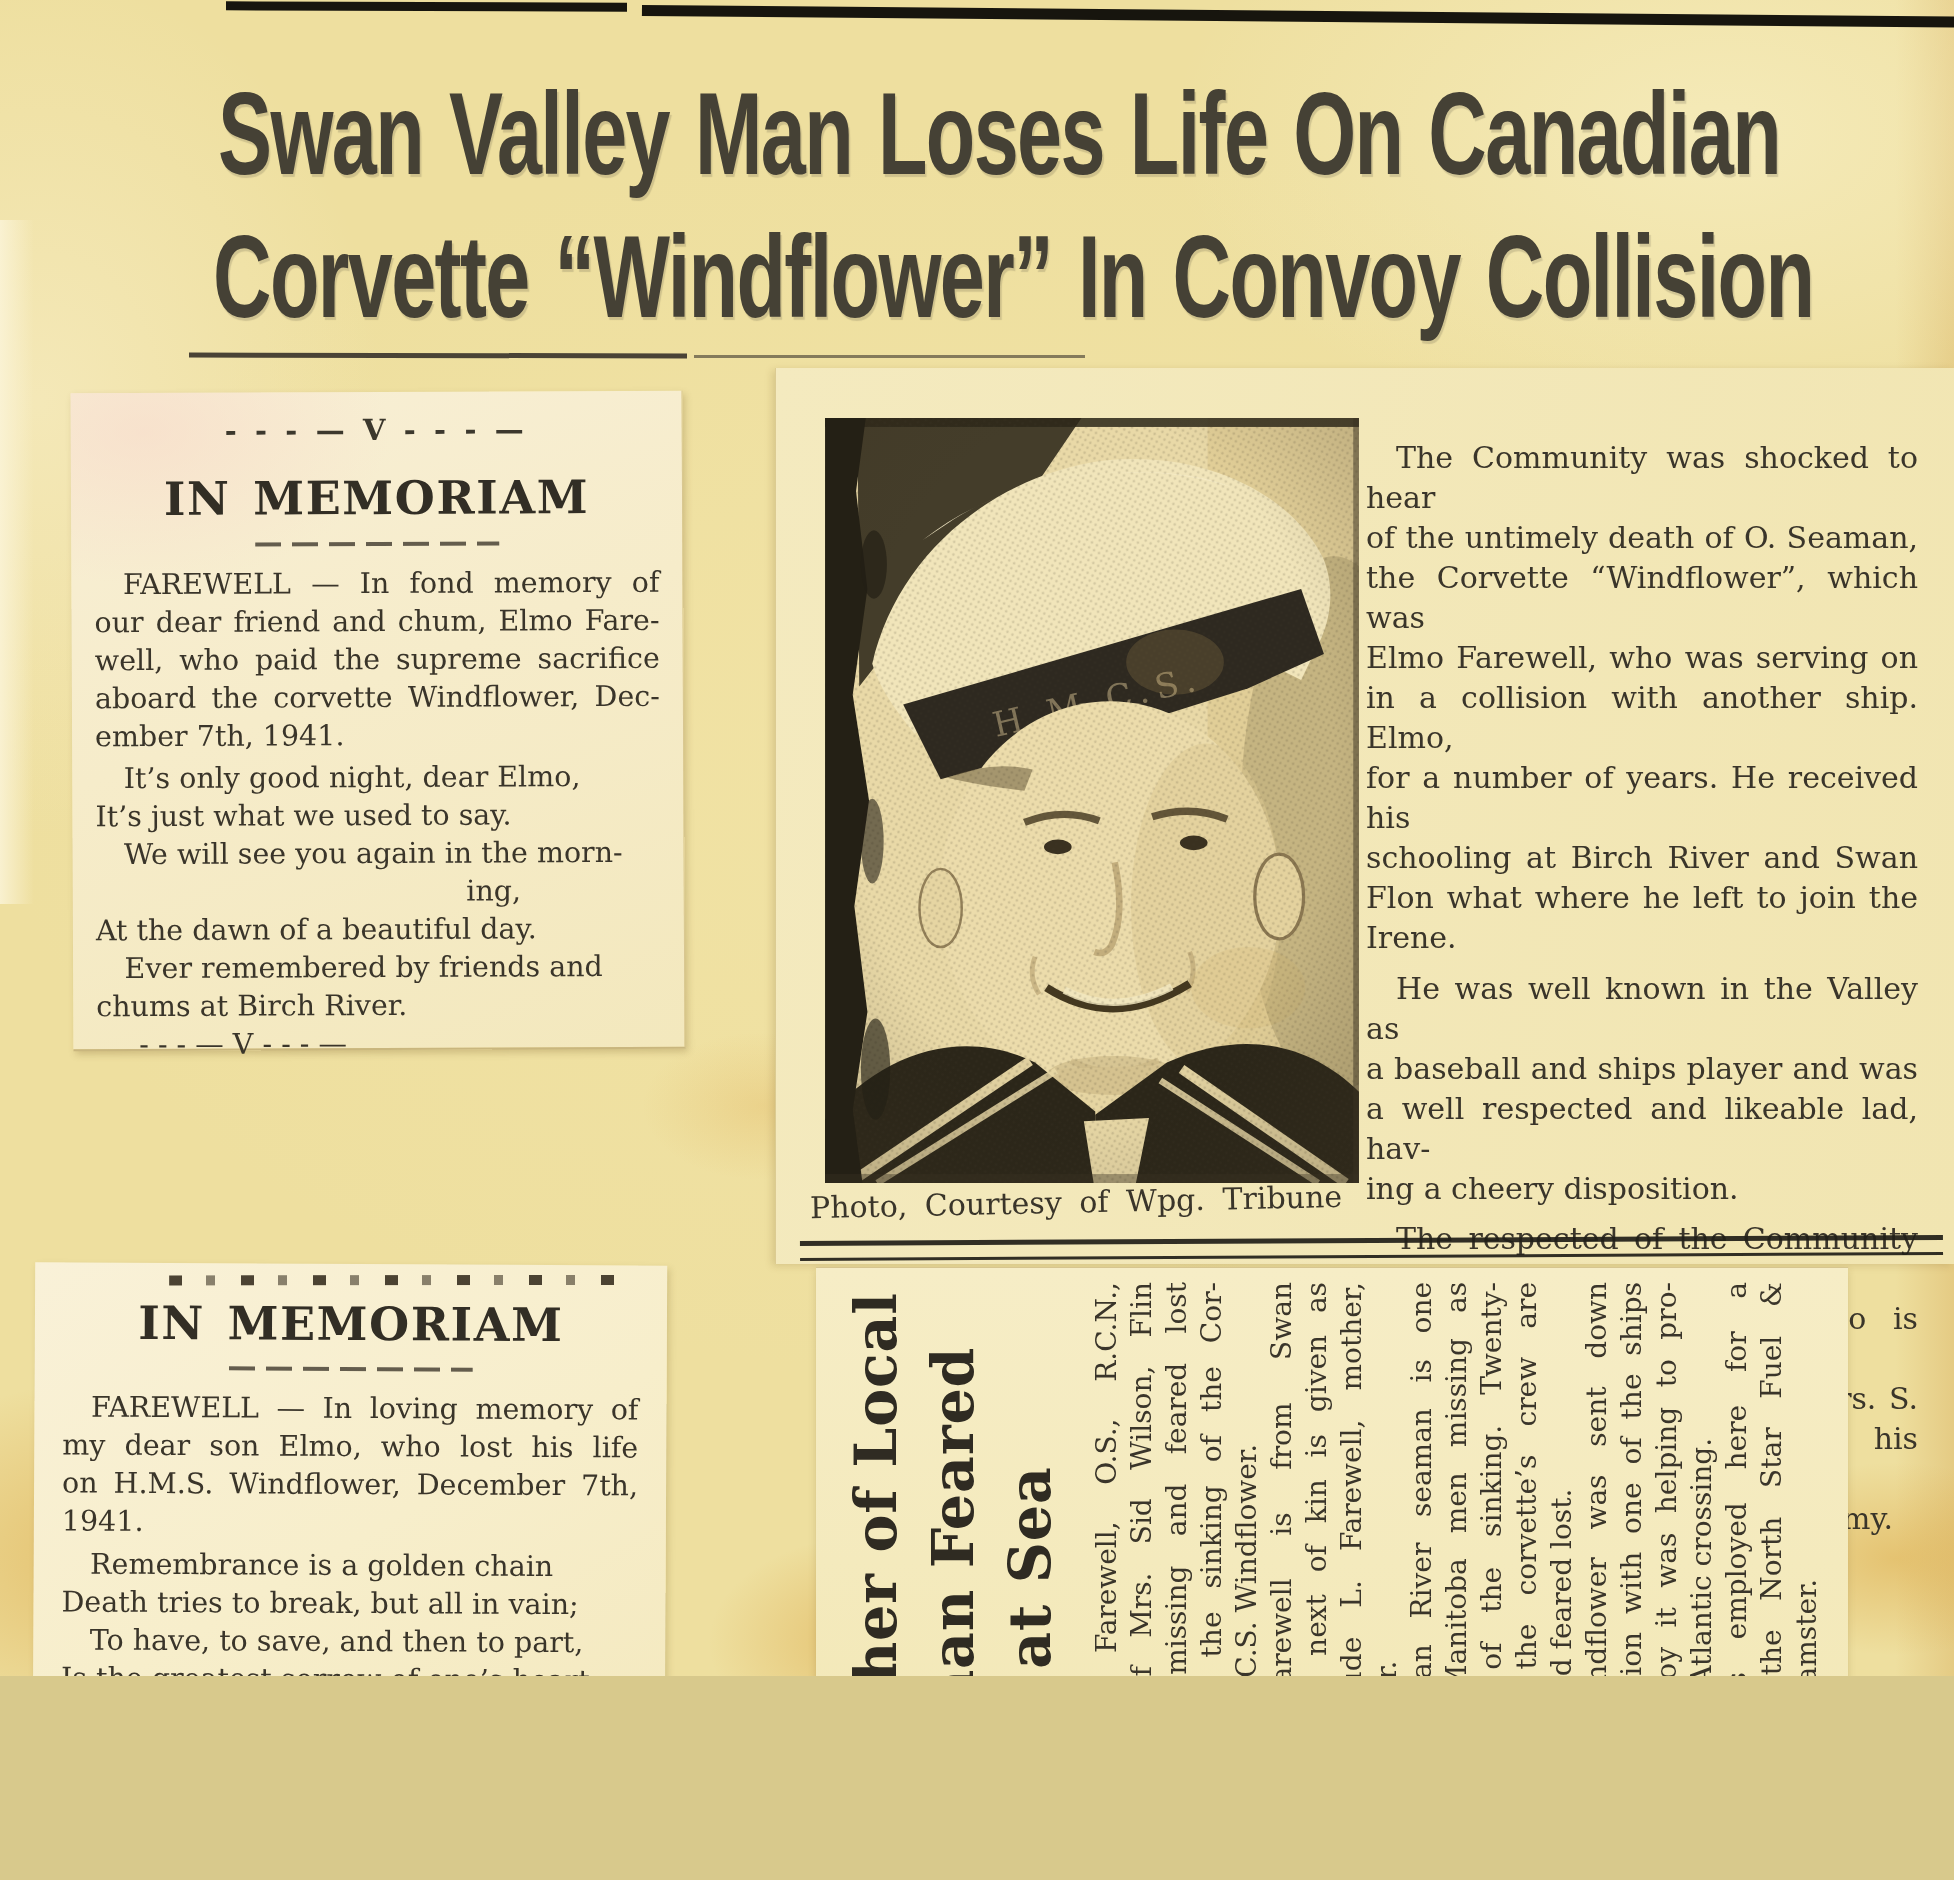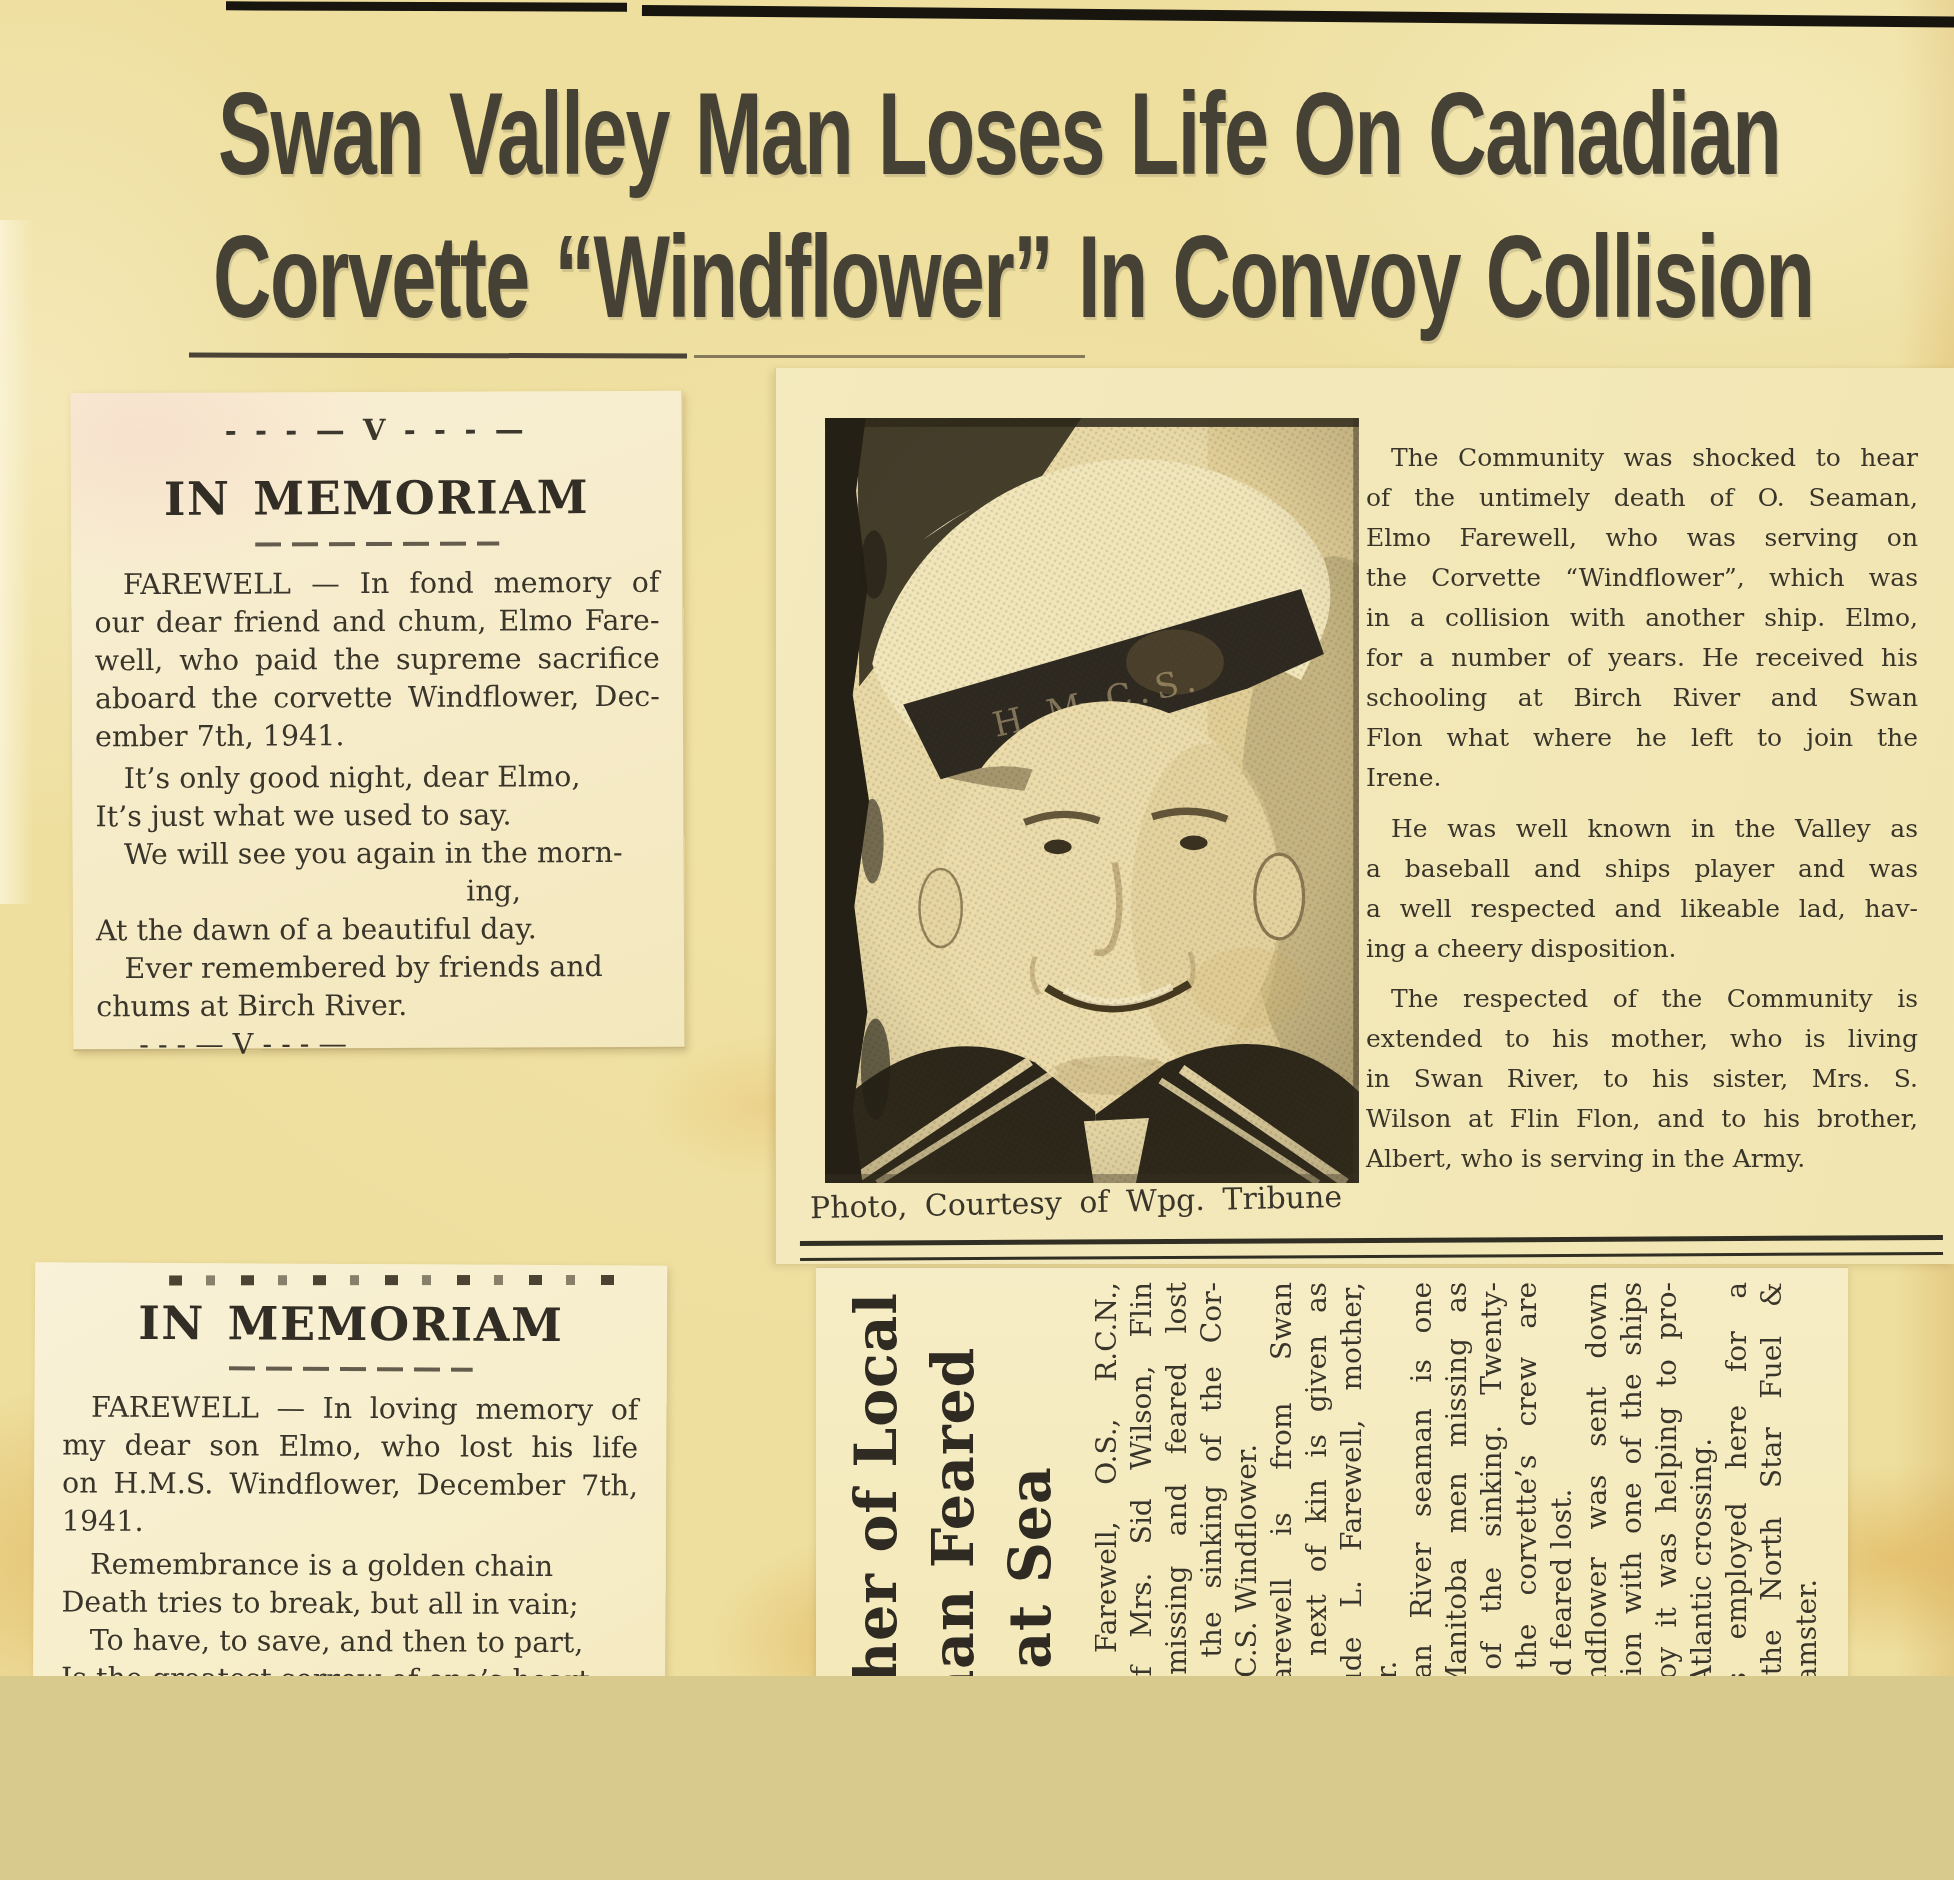--- a/index.html
+++ b/index.html
@@ -47,21 +47,21 @@
   .plain>div{text-align:left;}
 
   .clipB{
     left:775px;top:368px;width:1179px;height:896px;
     background:linear-gradient(105deg,#f4eabf,#f1e5b1);
     border-left:1.6px solid #dccb92;
     box-shadow:-3.3px 2.4px 7.3px rgba(110,85,30,.18);
   }
   .photo{position:absolute;left:49px;top:50px;width:534px;height:765px;}
   .caption{position:absolute;left:34px;top:816px;width:586px;font-size:30px;color:#3a352a;transform:rotate(-1.2deg);word-spacing:8.1px;white-space:nowrap;}
-  .article-col{position:absolute;left:590px;top:70px;width:552px;font-size:25px;line-height:40px;color:#3a352a;}
+  .article-col{position:absolute;left:590px;top:70px;width:552px;font-size:30px;line-height:40px;color:#3a352a;}
   .article-col .para{margin-bottom:10.6px;}
   .dbl-rule{position:absolute;left:24.4px;top:870px;width:1143px;height:12.2px;border-top:5.7px solid #211f18;border-bottom:3.3px solid #211f18;transform:rotate(-0.3deg);opacity:.92;}
 
   .clipC{
     left:34px;top:1264px;width:632px;height:476px;padding:11.4px 28px 0;
     background:linear-gradient(150deg,#f9f1d8 0%,#f7eecb 55%,#f4e9bf 100%);
     transform:rotate(0.3deg);
     border-bottom:1.6px solid #cbb77e;
     box-shadow:2.4px 3.3px 7.3px rgba(110,85,30,.22);
   }
@@ -187,22 +187,22 @@
       <rect x="649" y="0" width="7" height="940" fill="#3a3222" opacity="0.5"></rect>
       <rect y="929" width="656" height="11" fill="#3a3222" opacity="0.4"></rect>
     </svg>
 
     <div class="caption">Photo, Courtesy of Wpg. Tribune</div>
 
     <div class="article-col">
       <div class="para jl">
           <div> The Community was shocked to hear</div>
           <div>of the untimely death of O. Seaman,</div>
+          <div>the Corvette “Windflower”, which was</div>
           <div>Elmo Farewell, who was serving on</div>
-          <div>the Corvette “Windflower”, which was</div>
           <div>in a collision with another ship. Elmo,</div>
           <div>for a number of years. He received his</div>
           <div>schooling at Birch River and Swan</div>
           <div>Flon what where he left to join the</div>
           <div>Irene.</div>
         </div>
       <div class="para jl">
           <div> He was well known in the Valley as</div>
           <div>a baseball and ships player and was</div>
           <div>a well respected and likeable lad, hav-</div>

